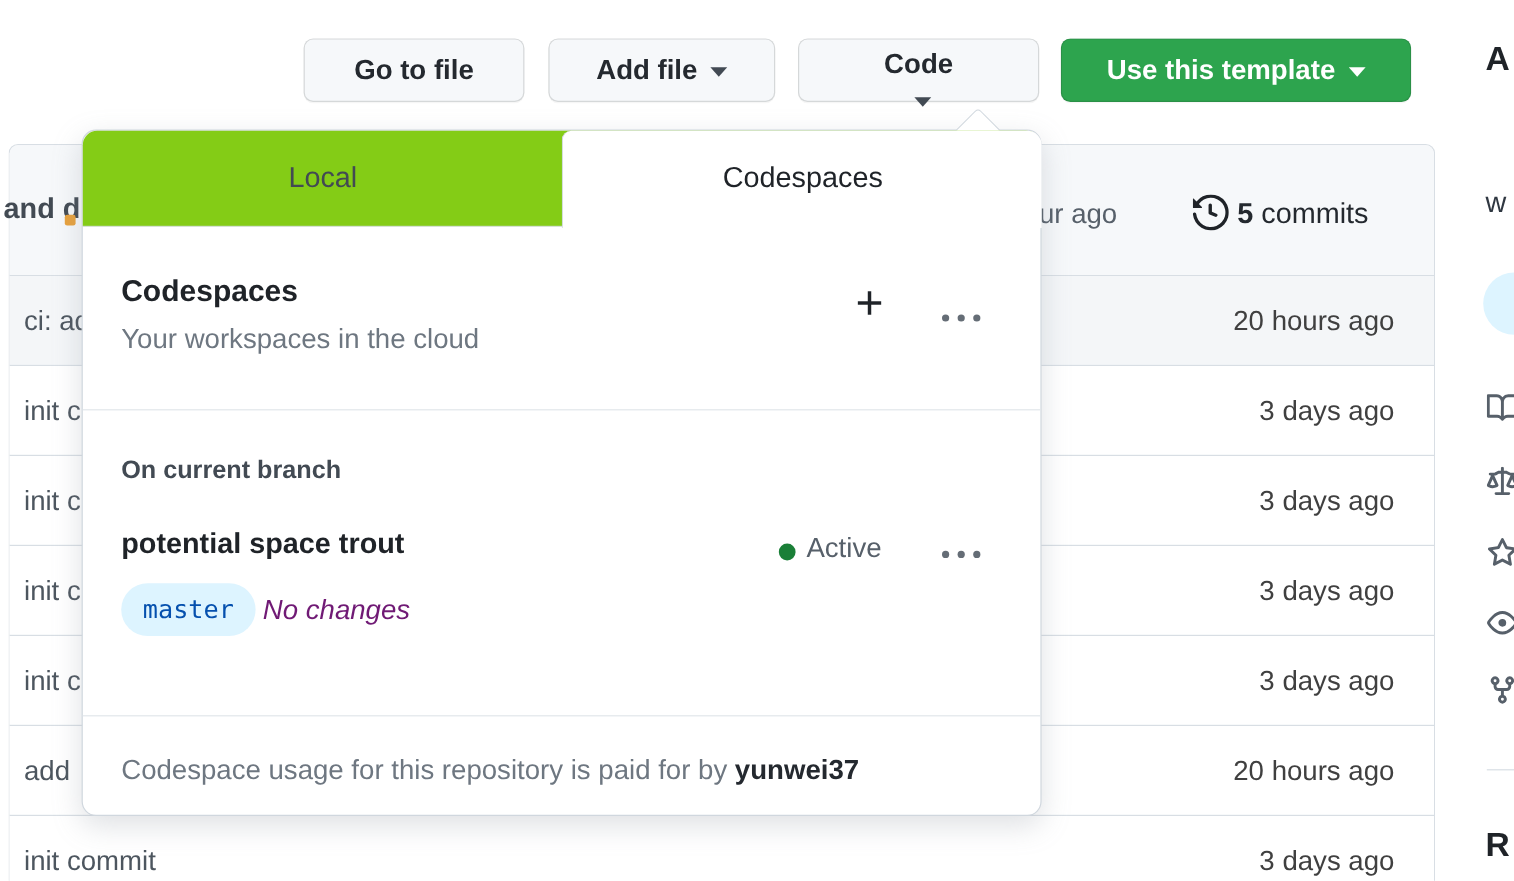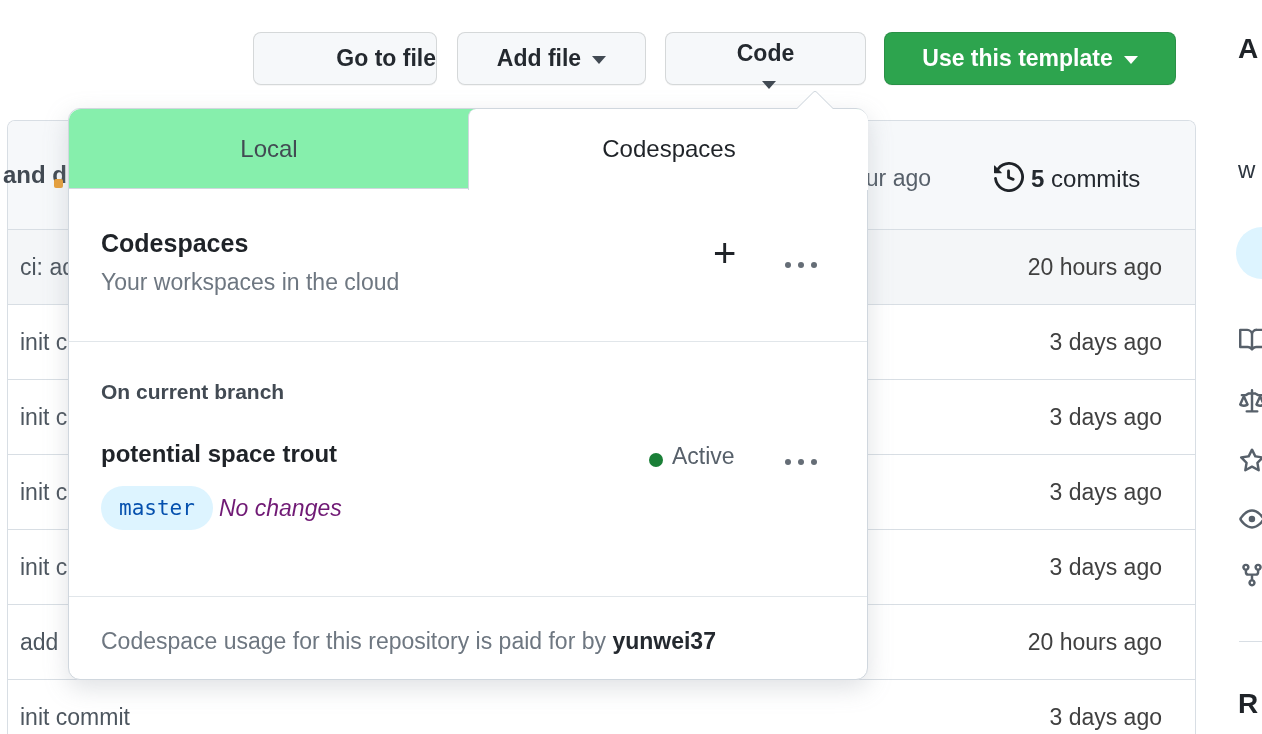--- a/index.html
+++ b/index.html
@@ -10,21 +10,21 @@
     -webkit-font-smoothing:antialiased;
   }
   
   .btn {
     position:absolute; top:32px; height:53px; z-index:5;
     display:flex; align-items:center; justify-content:center; gap:11px;
     font-size:23px; font-weight:600; color:#24292f;
     background:#f6f8fa; border:1px solid rgba(27,31,36,.15); border-radius:8px;
     box-shadow:0 1px 0 rgba(27,31,36,.04); cursor:pointer;
   }
-  .btn-goto { left:253px; width:184px;justify-content:flex-end; }
+  .btn-goto { left:253px; width:184px; }
   .btn-addfile { left:457px; width:189px; }
   .btn-code { left:665px; width:201px;flex-direction:column; }
   .btn-template { left:884px; width:292px; background:#2da44e; color:#ffffff;
                   border-color:rgba(27,31,36,.15);gap:11px; }
   .caret-down { width:0; height:0; border-left:7px solid transparent;
                 border-right:7px solid transparent; border-top:8px solid #424a53; margin-top:3px; }
   .btn-template .caret-down { border-top-color:#ffffff; }
   .code-svg { width:27px; height:27px; fill:#1f2328; }
 
   
@@ -63,21 +63,21 @@
     position:absolute; left:68px; top:108px; width:800px; height:572px; z-index:10;
     background:#ffffff; border:1px solid #d0d7de; border-radius:12px;
     box-shadow:0 8px 24px rgba(140,149,159,.28);
   }
   .notch {
     position:absolute; top:-14px; left:733px; width:26px; height:26px;
     background:#ffffff; border-top:1px solid #d0d7de; border-left:1px solid #d0d7de;
     transform:rotate(45deg); border-top-left-radius:4px;
   }
   .tabs { position:absolute; top:0; left:0; width:100%; height:80px;
-          background:#86efac; border-bottom:1px solid #d0d7de; border-radius:12px 12px 0 0; }
+          background:#84cc16; border-bottom:1px solid #d0d7de; border-radius:12px 12px 0 0; }
   .tab-active-bg { position:absolute; top:0; left:399px; width:400px; height:81px;
                    background:#ffffff; border-left:1px solid #d0d7de; border-radius:8px 12px 0 0; }
   .tab-label { position:absolute; top:0; height:80px; width:400px;
                display:flex; align-items:center; justify-content:center;
                font-size:24px; cursor:pointer; }
   .tab-local { left:0; color:#424a53; }
   .tab-codespaces { left:400px; color:#1f2328; }
 
   .cs-title { position:absolute; left:32px; top:120px; font-size:25px; font-weight:600; color:#1f2328; }
   .cs-subtitle { position:absolute; left:32px; top:160px; font-size:23px; color:#6e7781; }

